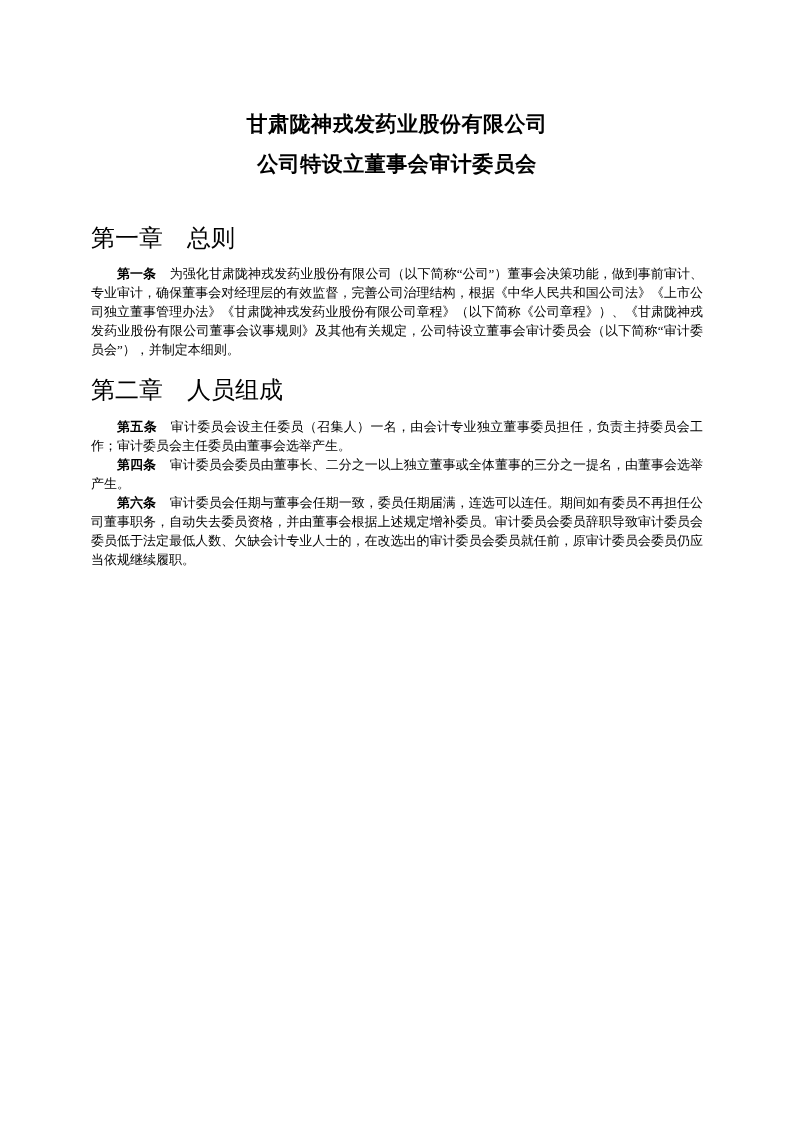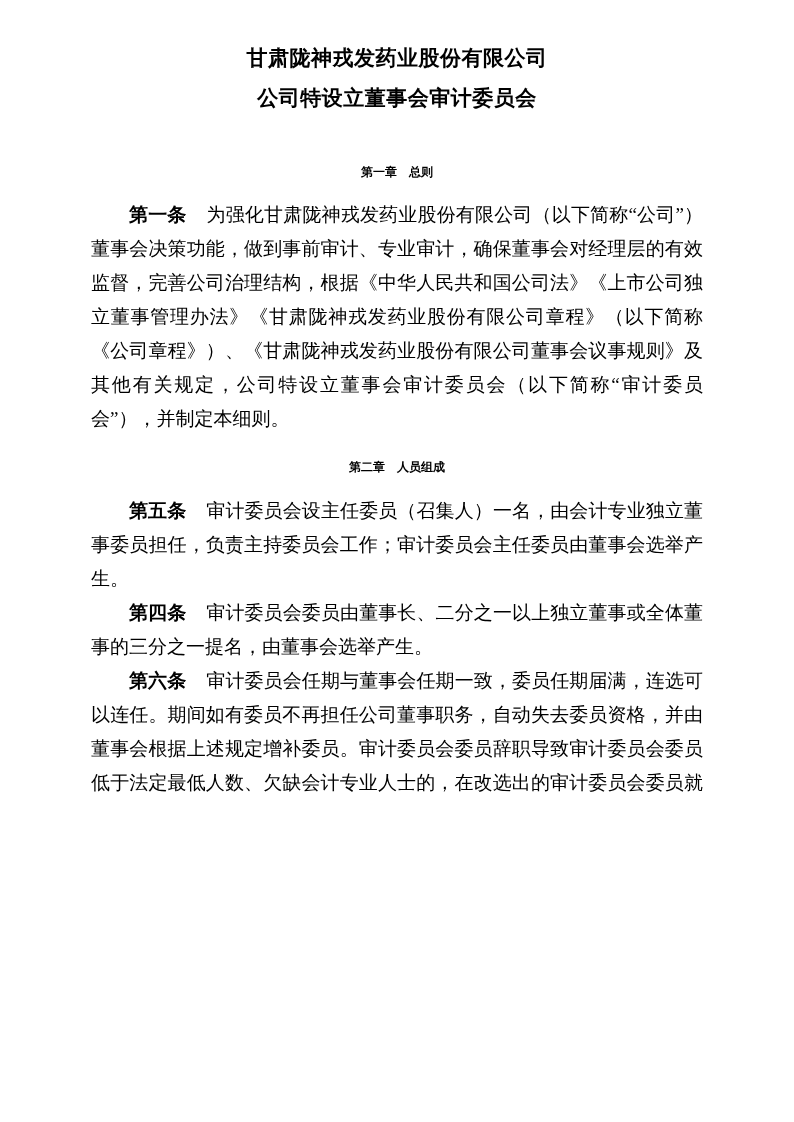--- a/index.html
+++ b/index.html
@@ -5,47 +5,46 @@
   * { margin: 0; padding: 0; box-sizing: border-box; }
   html, body { background: #ffffff; }
   .page {
     position: relative;
     width: 794px;
     height: 802px;
     margin: 0 auto;
     background: #ffffff;
     color: #000000;
     font-family: "Liberation Serif", "DejaVu Serif", serif;
-    padding: 38px 91px 0 91px;
+    padding: 104px 91px 0 91px;
     overflow: hidden;
   }
   .doc-title {
     font-size: 21px;
     font-weight: 700;
     text-align: center;
     line-height: 40px;
     letter-spacing: 0.5px;
   }
   .chapter-heading {
-    font-size: 12px;
-    font-weight: 700;
-    text-align: center;
+    font-size: 24px;
+    font-weight: 400;
     line-height: 30px;
     margin: 16px 0 12px 0;
   }
   .chapter-heading.first {
     margin-top: 39px;
     margin-bottom: 11px;
   }
   .chapter-heading .chapter-title {
     margin-left: 1em;
   }
   .article {
-    font-size: 19px;
-    line-height: 34px;
+    font-size: 13px;
+    line-height: 19px;
     text-align: justify;
     text-indent: 2em;
   }
   .article .article-label {
     font-weight: 700;
     margin-right: 1.05em;
   }
 </style>
 </head>
 <body>

